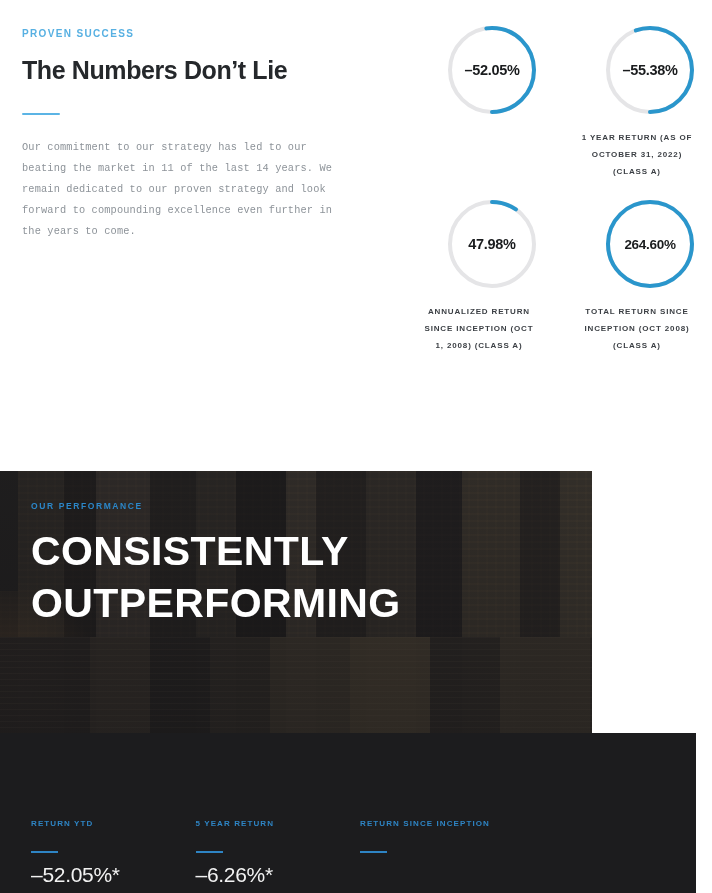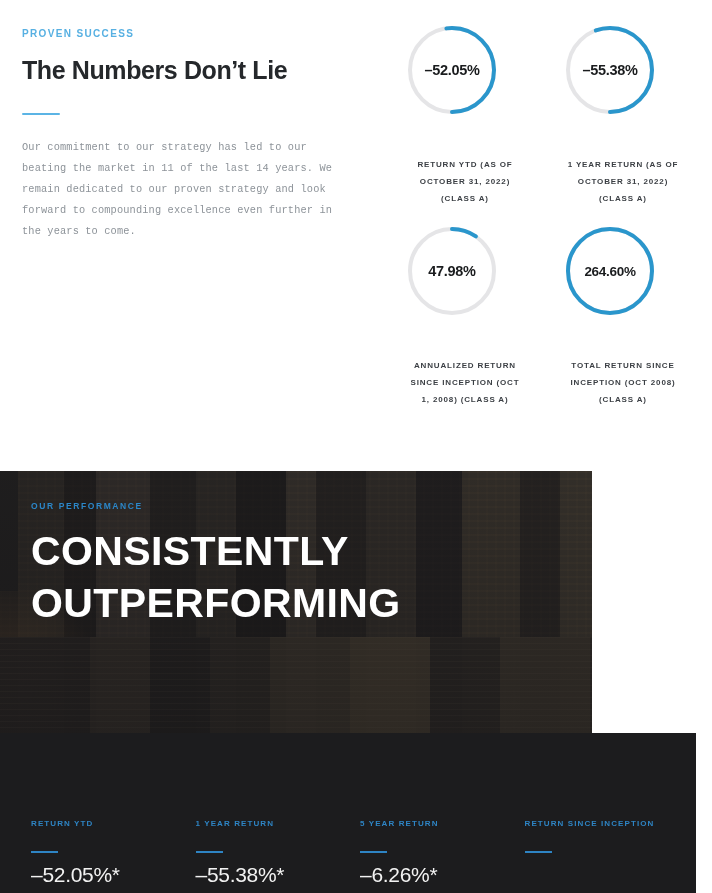--- a/index.html
+++ b/index.html
@@ -76,22 +76,21 @@
     display: grid;
     grid-template-columns: 132px 132px;
     column-gap: 26px;
     row-gap: 18px;
   }
 
   .circle-card {
     width: 132px;
     display: flex;
     flex-direction: column;
-    align-items: flex-start;
-    gap: 27px;
+    align-items: flex-end;
   }
 
   .ring-wrap {
     position: relative;
     width: 92px;
     height: 92px;
   }
   .ring-wrap svg {
     display: block;
     width: 92px;
@@ -283,21 +282,20 @@
   <div class="circle-grid">
 
     <div class="circle-card">
       <div class="ring-wrap">
         <svg viewBox="0 0 92 92">
           <circle cx="46" cy="46" r="42" fill="none" stroke="#e5e5e7" stroke-width="4"></circle>
           <circle cx="46" cy="46" r="42" fill="none" stroke="#2a96cc" stroke-width="4" stroke-linecap="round" stroke-dasharray="137.4 126.5" transform="rotate(-90 46 46) scale(-1 1) translate(-92 0)"></circle>
         </svg>
         <div class="ring-value">–52.05%</div>
       </div>
-      <div class="circle-label">RETURN YTD (AS OF OCTOBER 31, 2022) (CLASS A)</div>
     </div>
 
     <div class="circle-card">
       <div class="ring-wrap">
         <svg viewBox="0 0 92 92">
           <circle cx="46" cy="46" r="42" fill="none" stroke="#e5e5e7" stroke-width="4"></circle>
           <circle cx="46" cy="46" r="42" fill="none" stroke="#2a96cc" stroke-width="4" stroke-linecap="round" stroke-dasharray="146.2 117.7" transform="rotate(-90 46 46) scale(-1 1) translate(-92 0)"></circle>
         </svg>
         <div class="ring-value">–55.38%</div>
       </div>
@@ -345,25 +343,20 @@
 
 <section class="statbar">
   <div class="statbar-inner">
 
     <div>
       <p class="stat-label">RETURN YTD</p>
       <div class="stat-rule"></div>
       <p class="stat-value">–52.05%*</p>
     </div>
 
-    <div>
-      <p class="stat-label">1 YEAR RETURN</p>
-      <div class="stat-rule"></div>
-      <p class="stat-value">–55.38%*</p>
-    </div>
 
     <div>
       <p class="stat-label">5 YEAR RETURN</p>
       <div class="stat-rule"></div>
       <p class="stat-value">–6.26%*</p>
     </div>
 
     <div>
       <p class="stat-label">RETURN SINCE INCEPTION</p>
       <div class="stat-rule"></div>

